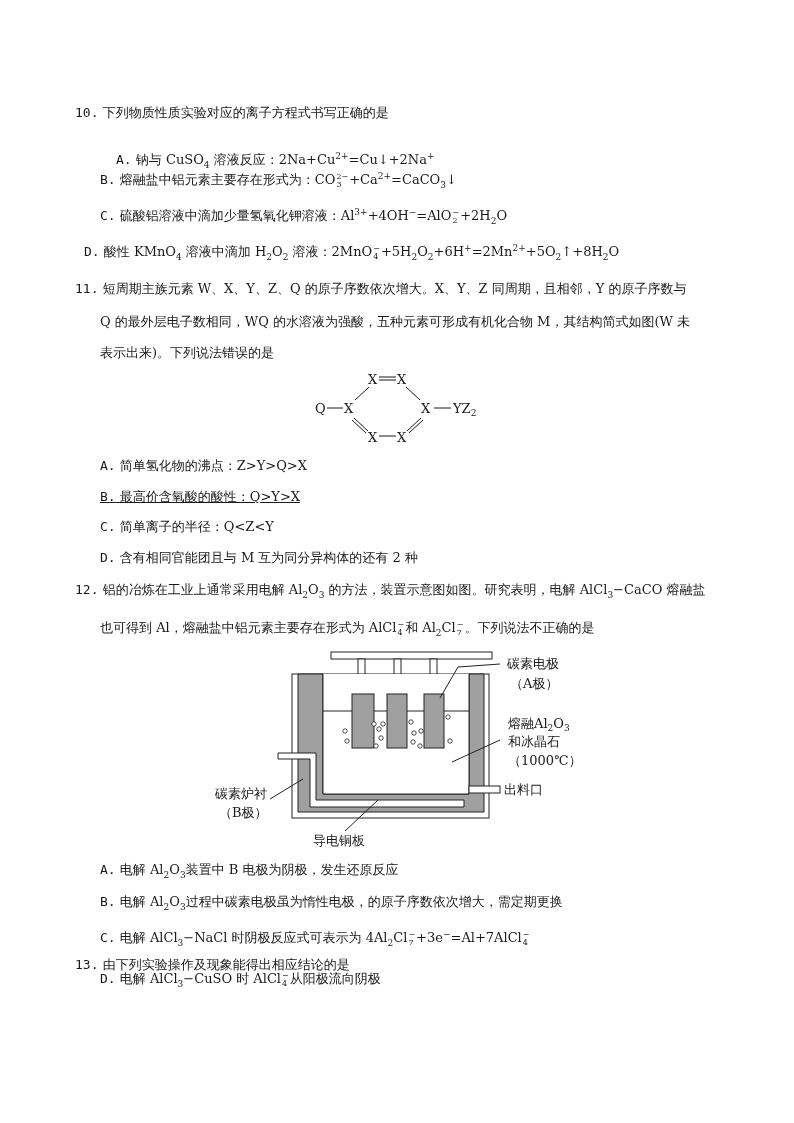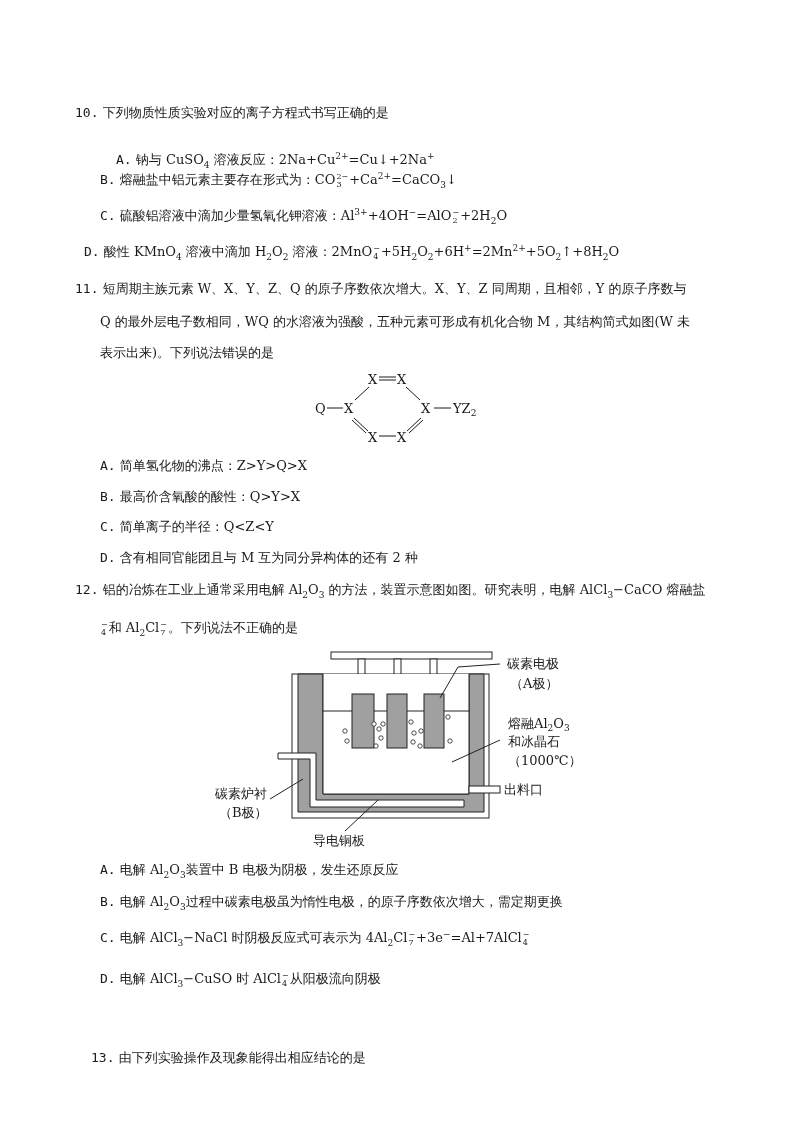--- a/index.html
+++ b/index.html
@@ -94,39 +94,39 @@
     <line x1="17" y1="40" x2="33" y2="40"></line>
 
     <line x1="124" y1="40" x2="141" y2="40"></line>
   </g>
 </svg>
 
 <div class="line" style="left:100px; top:458px;">
   <span class="opt-letter">A.</span>
   <span>简单氢化物的沸点：Z&gt;Y&gt;Q&gt;X</span>
 </div>
-<div class="line" style="left:100px; top:489px;">
+<div class="line" style="left:100px; top:489px;text-decoration:underline;">
   <span class="opt-letter">B.</span>
   <span>最高价含氧酸的酸性：Q&gt;Y&gt;X</span>
 </div>
 <div class="line" style="left:100px; top:519px;">
   <span class="opt-letter">C.</span>
   <span>简单离子的半径：Q&lt;Z&lt;Y</span>
 </div>
 <div class="line" style="left:100px; top:550px;">
   <span class="opt-letter">D.</span>
   <span>含有相同官能团且与 M 互为同分异构体的还有 2 种</span>
 </div>
 
 <div class="line" style="left:75px; top:582px;">
   <span class="qnum">12.</span>
   <span>铝的冶炼在工业上通常采用电解 Al</span><sub>2</sub><span>O</span><sub>3</sub><span> 的方法，装置示意图如图。研究表明，电解 AlCl</span><sub>3</sub><span>−CaCO 熔融盐</span>
 </div>
 <div class="line" style="left:100px; top:620px;">
-  <span class="stack">
+  <span>也可得到 Al，熔融盐中铝元素主要存在形式为 AlCl</span><span class="stack">
       <span>−</span>
       <span>4</span>
     </span><span>和 Al</span><sub>2</sub><span>Cl</span><span class="stack">
       <span>−</span>
       <span>7</span>
     </span><span>。下列说法不正确的是</span>
 </div>
 
 <svg style="position:absolute; left:200px; top:645px;" width="380" height="210" viewBox="200 645 380 210">
   <g stroke="#222" stroke-width="1">
@@ -212,16 +212,16 @@
     </span>
 </div>
 <div class="line" style="left:100px; top:971px;">
   <span class="opt-letter">D.</span>
   <span>电解 AlCl</span><sub>3</sub><span>−CuSO 时 AlCl</span><span class="stack">
       <span>−</span>
       <span>4</span>
     </span><span>从阳极流向阴极</span>
 </div>
 
-<div class="line" style="left:75px; top:1050px;margin-left:16px;">
+<div class="line" style="left:75px; top:957px;">
   <span class="qnum">13.</span>
   <span>由下列实验操作及现象能得出相应结论的是</span>
 </div>
 
 </body></html>

